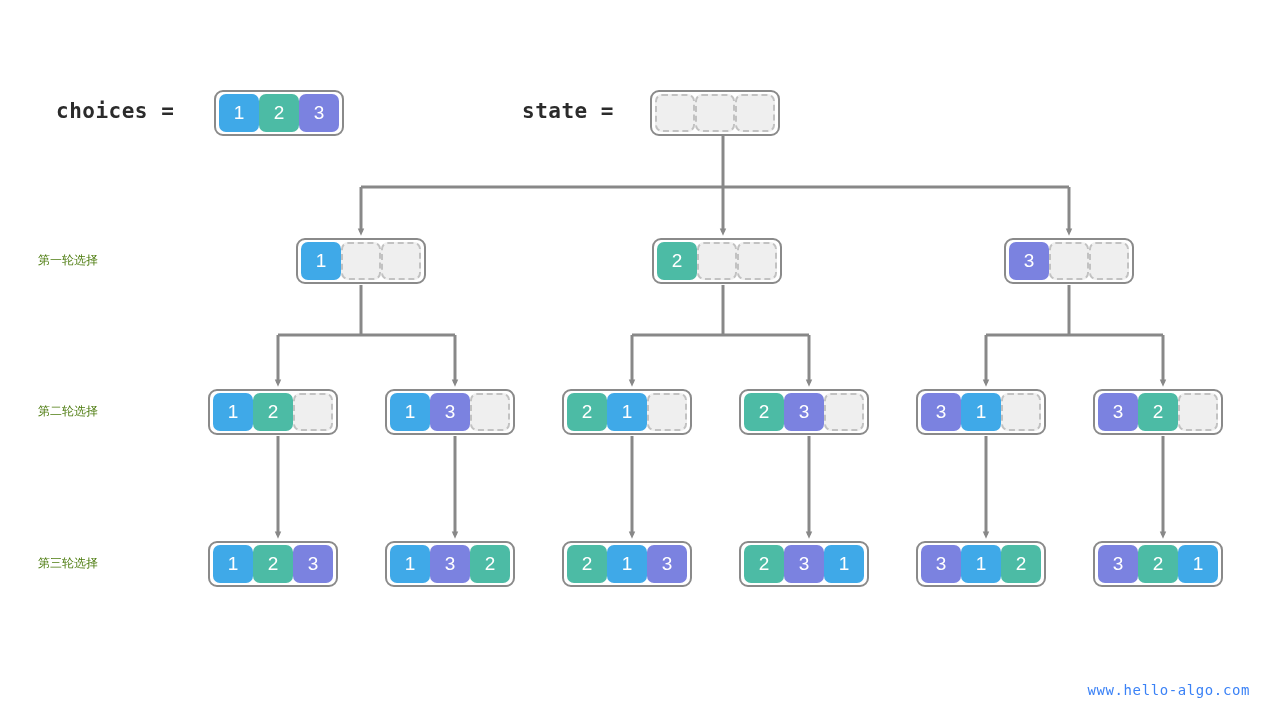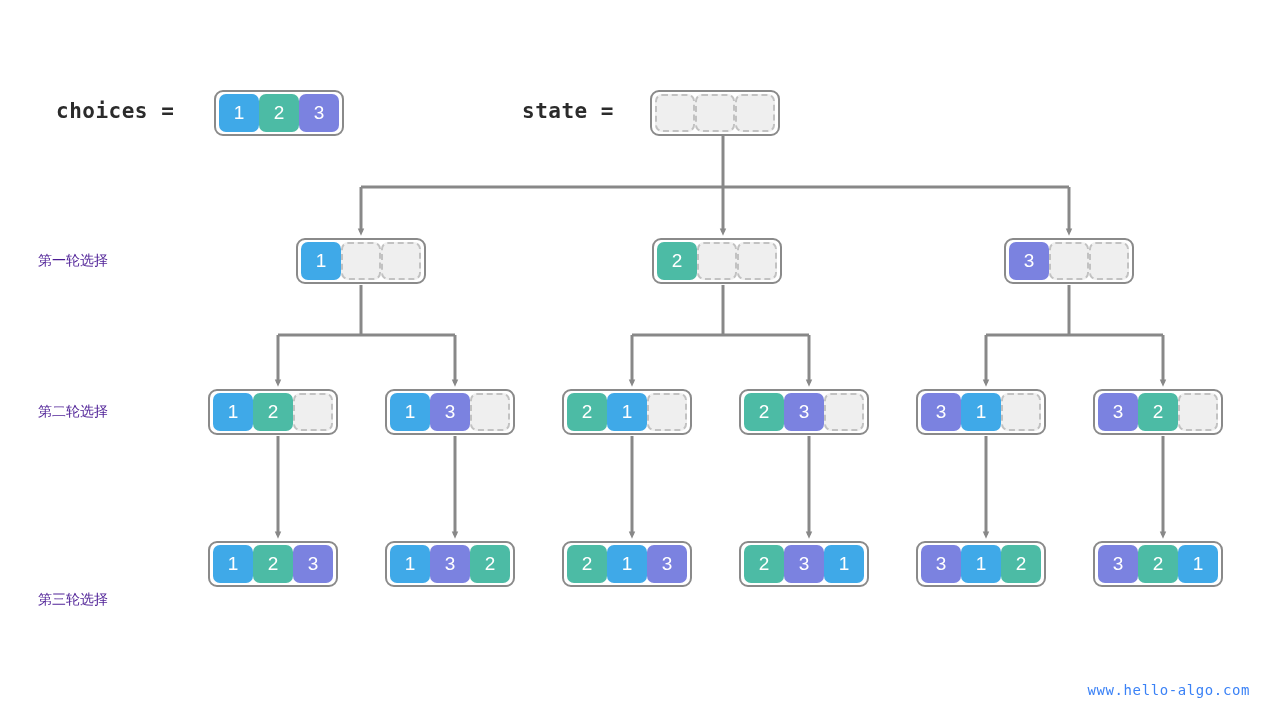--- a/index.html
+++ b/index.html
@@ -39,22 +39,22 @@
     font-size: 21px;
     color: #2b2b2b;
     white-space: nowrap;
     letter-spacing: 0.5px;
   }
 
   
   .row-label {
     position: absolute;
     font-family: "Liberation Sans", "DejaVu Sans", sans-serif;
-    font-size: 14px;
-    color: #4c1d95;
+    font-size: 12px;
+    color: #4d7c0f;
     white-space: nowrap;
   }
 
   
   .node {
     position: absolute;
     box-sizing: border-box;
     border: 2.5px solid #8a8a8a;
     border-radius: 9px;
     background: #ffffff;
@@ -148,21 +148,21 @@
 
   <div class="hdr-label" style="left:522px; top:99px;">state =</div>
   <div class="node" id="state-node" style="left:650px; top:90px;">
       <div class="cell empty"></div>
       <div class="cell empty"></div>
       <div class="cell empty"></div>
     </div>
 
   <div class="row-label" style="left:38px; top:252px;">第一轮选择</div>
   <div class="row-label" style="left:38px; top:403px;">第二轮选择</div>
-  <div class="row-label" style="left:38px; top:555px;margin-top:36px;">第三轮选择</div>
+  <div class="row-label" style="left:38px; top:555px;">第三轮选择</div>
 
   <div id="tree-nodes">
       <div class="node" style="left: 296px; top: 238px;">
         <div class="cell" style="background: rgb(63, 169, 232);">1</div>
         <div class="cell empty"></div>
         <div class="cell empty"></div>
       </div>
       <div class="node" style="left: 652px; top: 238px;">
         <div class="cell" style="background: rgb(76, 187, 165);">2</div>
         <div class="cell empty"></div>

